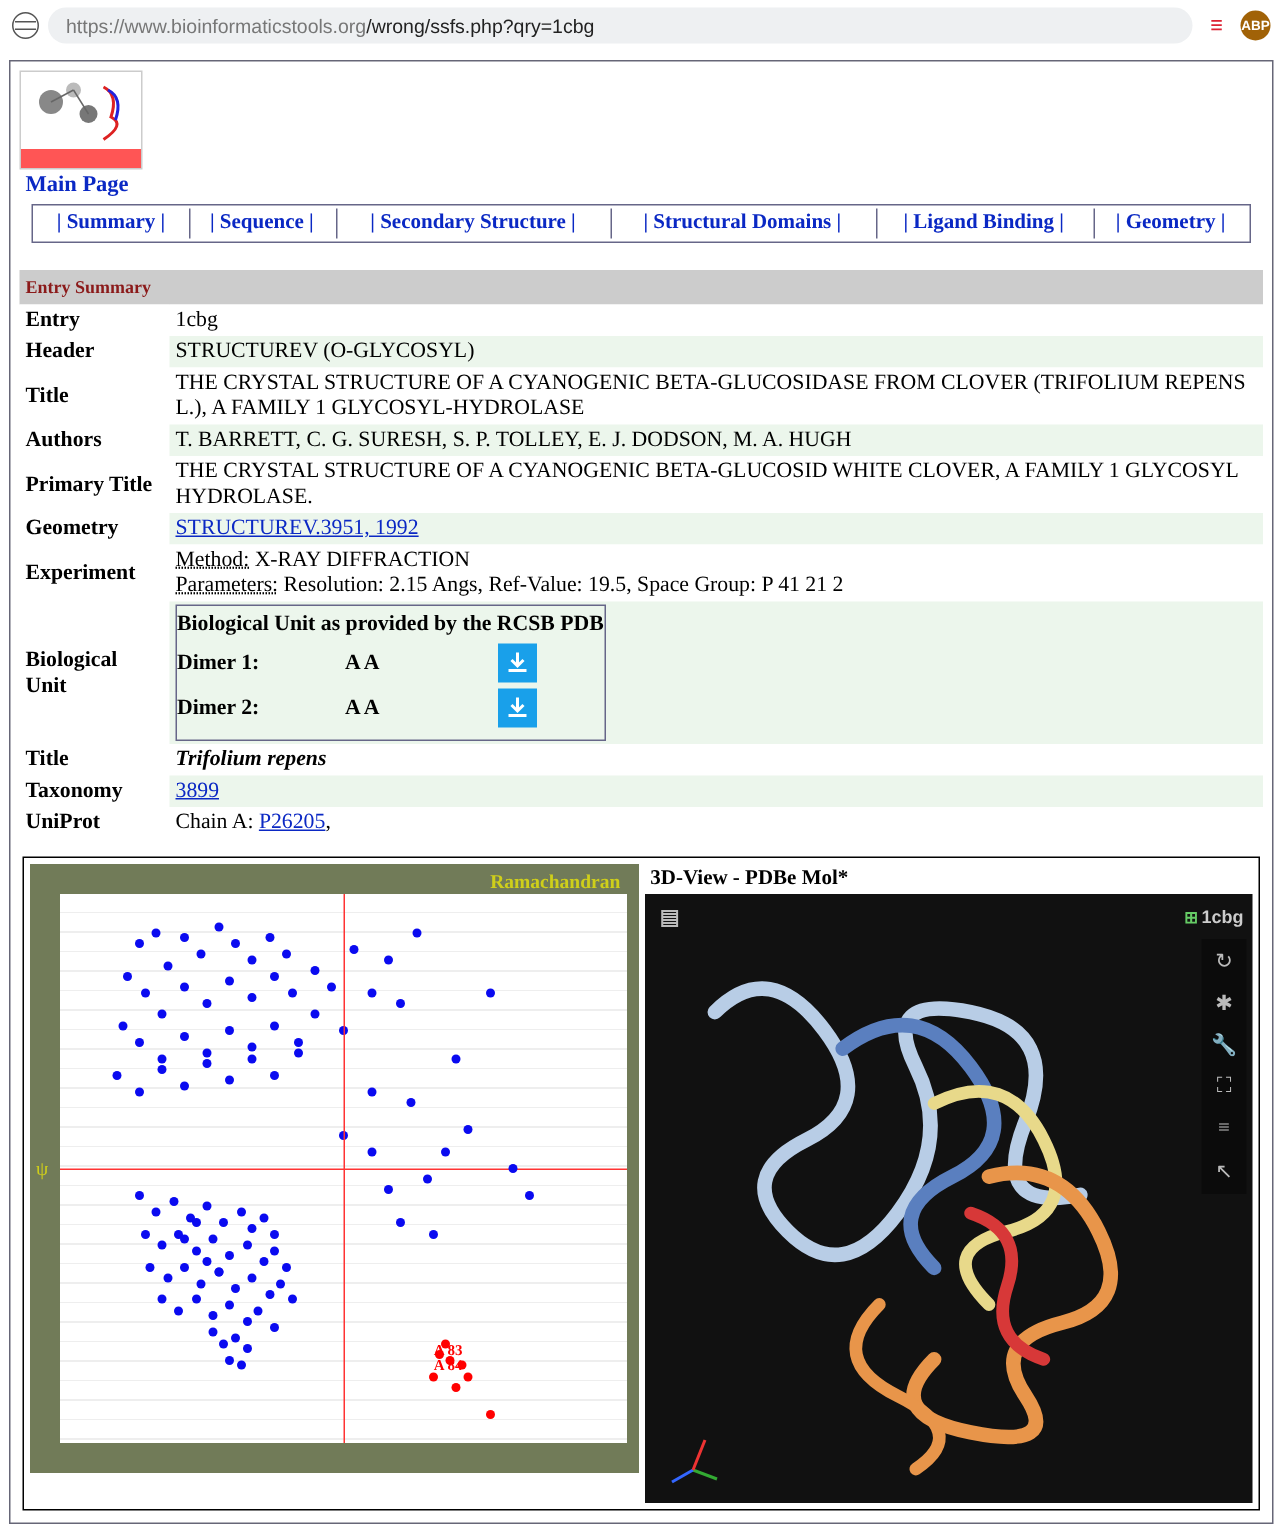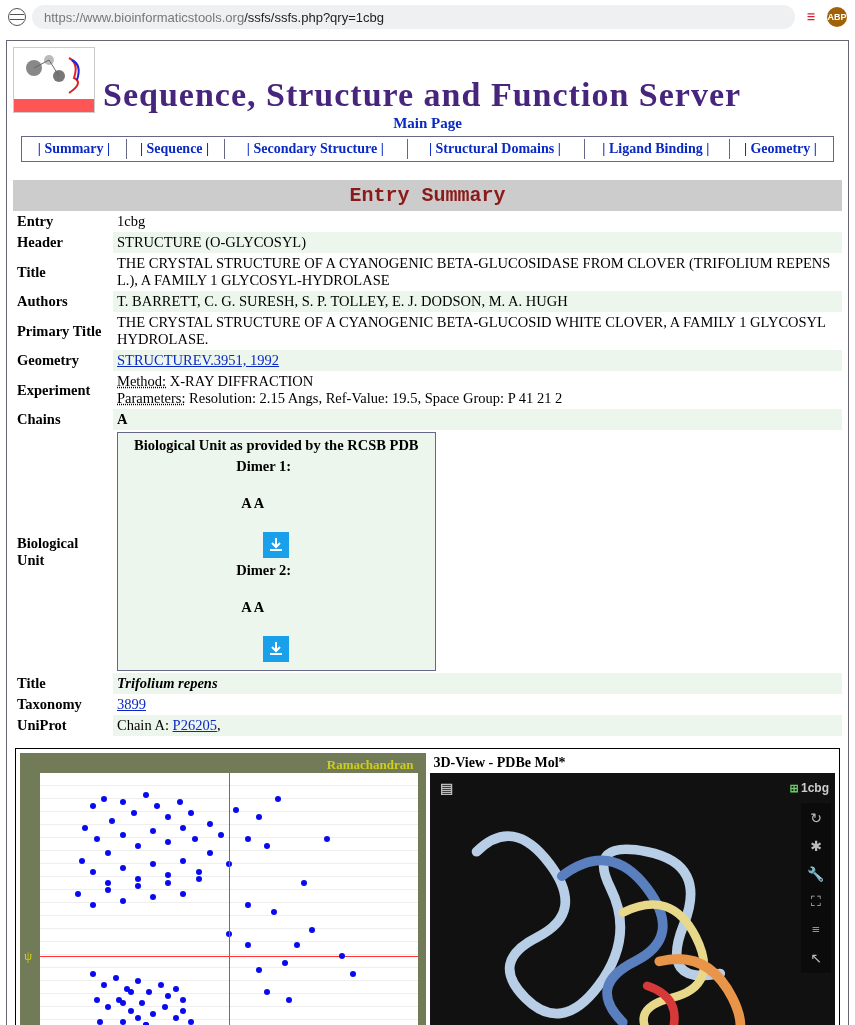--- a/index.html
+++ b/index.html
@@ -11,37 +11,37 @@
   .url-pill { flex:1; height:24px; background:#eef0f2; border-radius:12px; display:flex; align-items:center; padding:0 12px; font-family: Arial,sans-serif; font-size:13px; color:#222; overflow:hidden; white-space:nowrap;}
   .url-pill .gray { color:#777; }
   .ext-badge { width:20px; height:20px; border-radius:50%; display:flex; align-items:center; justify-content:center; font-size:9px; font-weight:bold; font-family:Arial; }
   .ext1 { color:#d23; }
   .ext2 { background:#a16207; color:#fff; }
   .frame { margin:6px; border:1px solid #667; background:#fff; padding:6px; }
   .header-row { display:flex; align-items:flex-end; }
   .logo { width:82px; height:66px; border:1px solid #ccc; position:relative; background:linear-gradient(#fff 80%, #f55 80%); }
   .logo svg { position:absolute; top:0; left:0; }
   .title-img { font-family: "Brush Script MT","Comic Sans MS",cursive; font-size:34px; font-weight:bold; color:#47257d; letter-spacing:1px; margin-left:8px; line-height:1.1; }
-  .top-right { text-align:center; margin:2px 4px; }
+  .top-right { text-align:left; margin:2px 4px; }
   .top-right a { color:#0a28c4; font-weight:bold; text-decoration:none; font-size:15px; }
   .navtable { width:98%; margin:4px auto; border:1px solid #668; }
   .navtable td { border-left:1px solid #668; text-align:center; padding:2px 4px;}
   .navtable td:first-child{border-left:none;}
   .navtable a { color:#0a28c4; font-weight:bold; text-decoration:none; font-size:14px; }
   .entry { width:100%; border-collapse:collapse; margin-top:18px; }
   .entry tr td { padding:2px 4px; vertical-align:middle; font-size:14.5px; }
   .entry tr:nth-child(odd) td { background:#ecf6ec; }
   .entry tr:nth-child(even) td { background:#fff; }
-  .entry .hdr td { background:#ccc !important; text-align:center; color:#8b1a1a; font-weight:bold; font-size:20px; padding:4px;font-family:Liberation Mono, monospace; }
+  .entry .hdr td { background:#ccc !important; text-align:left; color:#8b1a1a; font-weight:bold; font-size:12px; padding:4px; }
   .entry td.label { font-weight:bold; width:100px; background:#fff !important; }
   .link { color:#0b28c4; text-decoration:underline; }
   .dotted { text-decoration: underline dotted; color:#000; }
-  .bu { border:1px solid #668; background:#ecf6ec; padding:4px 16px; display:inline-block; }
+  .bu { border:1px solid #668; background:#ecf6ec; padding:4px 0; display:inline-block; }
   .bu-title { font-weight:bold; margin-bottom:4px; }
-  .bu-row { display:flex; align-items:center; gap:20px; margin:4px 0;flex-direction:column;}
+  .bu-row { display:flex; align-items:center; gap:32px; margin:4px 0;}
   .bu-row .lbl { width:80px; font-weight:bold; }
   .bu-row .aa {width:70px; text-align:left;font-weight:bold;}
   .dl { width:26px; height:26px; background:#19a0ea; display:inline-flex; align-items:center; justify-content:center; }
   .dl svg { display:block; }
   .plots { border:1px solid #000; margin:12px 2px 2px 2px; display:flex; gap:4px; padding:4px; }
   .plot-col { flex:1; }
   .plot-hdr { font-weight:bold; font-size:14px; padding:2px 4px; }
   .plot-hdr .red { color:red; font-weight:bold; }
   .rama { width:100%; aspect-ratio:1/1; background:#717b58; position:relative; }
   .rama-inner { position:absolute; inset:20px 8px 20px 20px; background:repeating-linear-gradient(#fff,#fff 12px,#eee 12px,#eee 13px),repeating-linear-gradient(90deg,#fff,#fff 12px,#eee 12px,#eee 13px); }
@@ -59,40 +59,39 @@
   .protein { position:absolute; inset:30px 30px 30px 10px; }
   .green-squares{color:#6c6;font-size:11px;letter-spacing:-1px;}
 </style>
 </head>
 <body>
 
 <div class="browser-bar">
   <span class="globe"></span>
   <div class="url-pill">
     <span class="gray">https://www.bioinformaticstools.org</span>
-      <span>/ssfs/ssfs.php?qry=1cbg</span>
+      <span>/wrong/ssfs.php?qry=1cbg</span>
   </div>
   <span class="ext-badge ext1">☰</span>
   <span class="ext-badge ext2">ABP</span>
 </div>
 
 <div class="frame">
   <div class="header-row">
     <div class="logo">
       <svg width="82" height="53" viewBox="0 0 82 53">
         <circle cx="20" cy="20" r="8" fill="#888"></circle>
           <circle cx="35" cy="12" r="5" fill="#bbb"></circle>
           <circle cx="45" cy="28" r="6" fill="#777"></circle>
           <line x1="20" y1="20" x2="35" y2="12" stroke="#666"></line>
           <line x1="35" y1="12" x2="45" y2="28" stroke="#666"></line>
           <path d="M55 10 Q65 15 60 30 Q70 35 55 45" stroke="#d22" fill="none" stroke-width="2"></path>
           <path d="M58 12 Q68 17 63 32" stroke="#22d" fill="none" stroke-width="2"></path>
       </svg>
     </div>
-    <div class="title-img">Sequence, Structure and Function Server</div>
   </div>
   <div class="top-right"><a href="#">Main Page</a></div>
 
   <table class="navtable">
       <tbody>
         <tr>
     <td><a href="#">| Summary |</a></td>
     <td><a href="#">| Sequence |</a></td>
     <td><a href="#">| Secondary Structure |</a></td>
     <td><a href="#">| Structural Domains |</a></td>
@@ -106,45 +105,41 @@
     <tbody>
         <tr class="hdr">
           <td colspan="2">Entry Summary</td>
         </tr>
     <tr>
           <td class="label">Entry</td>
           <td>1cbg</td>
         </tr>
     <tr>
           <td class="label">Header</td>
-          <td>STRUCTURE (O-GLYCOSYL)</td>
+          <td>STRUCTUREV (O-GLYCOSYL)</td>
         </tr>
     <tr>
           <td class="label">Title</td>
           <td>THE CRYSTAL STRUCTURE OF A CYANOGENIC BETA-GLUCOSIDASE FROM CLOVER (TRIFOLIUM REPENS L.), A FAMILY 1 GLYCOSYL-HYDROLASE</td>
         </tr>
     <tr>
           <td class="label">Authors</td>
           <td>T. BARRETT, C. G. SURESH, S. P. TOLLEY, E. J. DODSON, M. A. HUGH</td>
         </tr>
     <tr>
           <td class="label">Primary Title</td>
           <td>THE CRYSTAL STRUCTURE OF A CYANOGENIC BETA-GLUCOSID WHITE CLOVER, A FAMILY 1 GLYCOSYL HYDROLASE.</td>
         </tr>
     <tr>
           <td class="label">Geometry</td>
           <td><a href="#" class="link">STRUCTUREV.3951, 1992</a></td>
         </tr>
     <tr>
           <td class="label">Experiment</td>
           <td><span class="dotted">Method:</span><span> X-RAY DIFFRACTION</span><br><span class="dotted">Parameters:</span><span> Resolution: 2.15 Angs, Ref-Value: 19.5, Space Group: P 41 21 2</span></td>
-        </tr>
-    <tr>
-          <td class="label">Chains</td>
-          <td><b>A</b></td>
         </tr>
     <tr>
           <td class="label">Biological Unit</td>
           <td>
       <div class="bu">
         <div class="bu-title">Biological Unit as provided by the RCSB PDB</div>
         <div class="bu-row">
                 <span class="lbl">Dimer 1:</span>
                 <span class="aa">A A</span>
                 <span class="dl">

